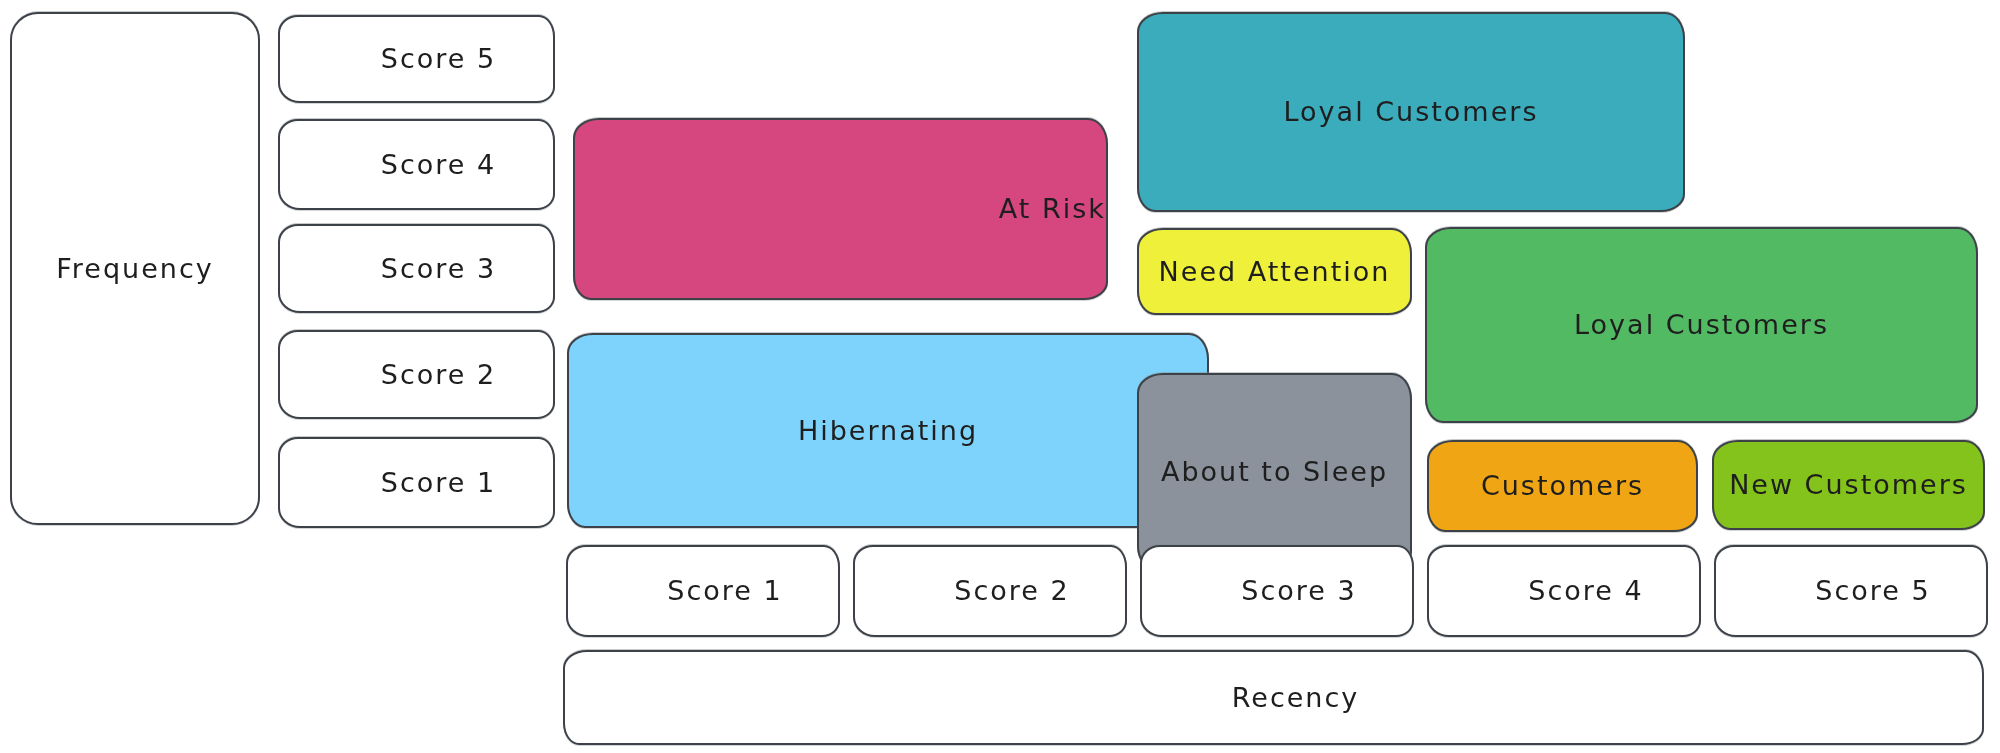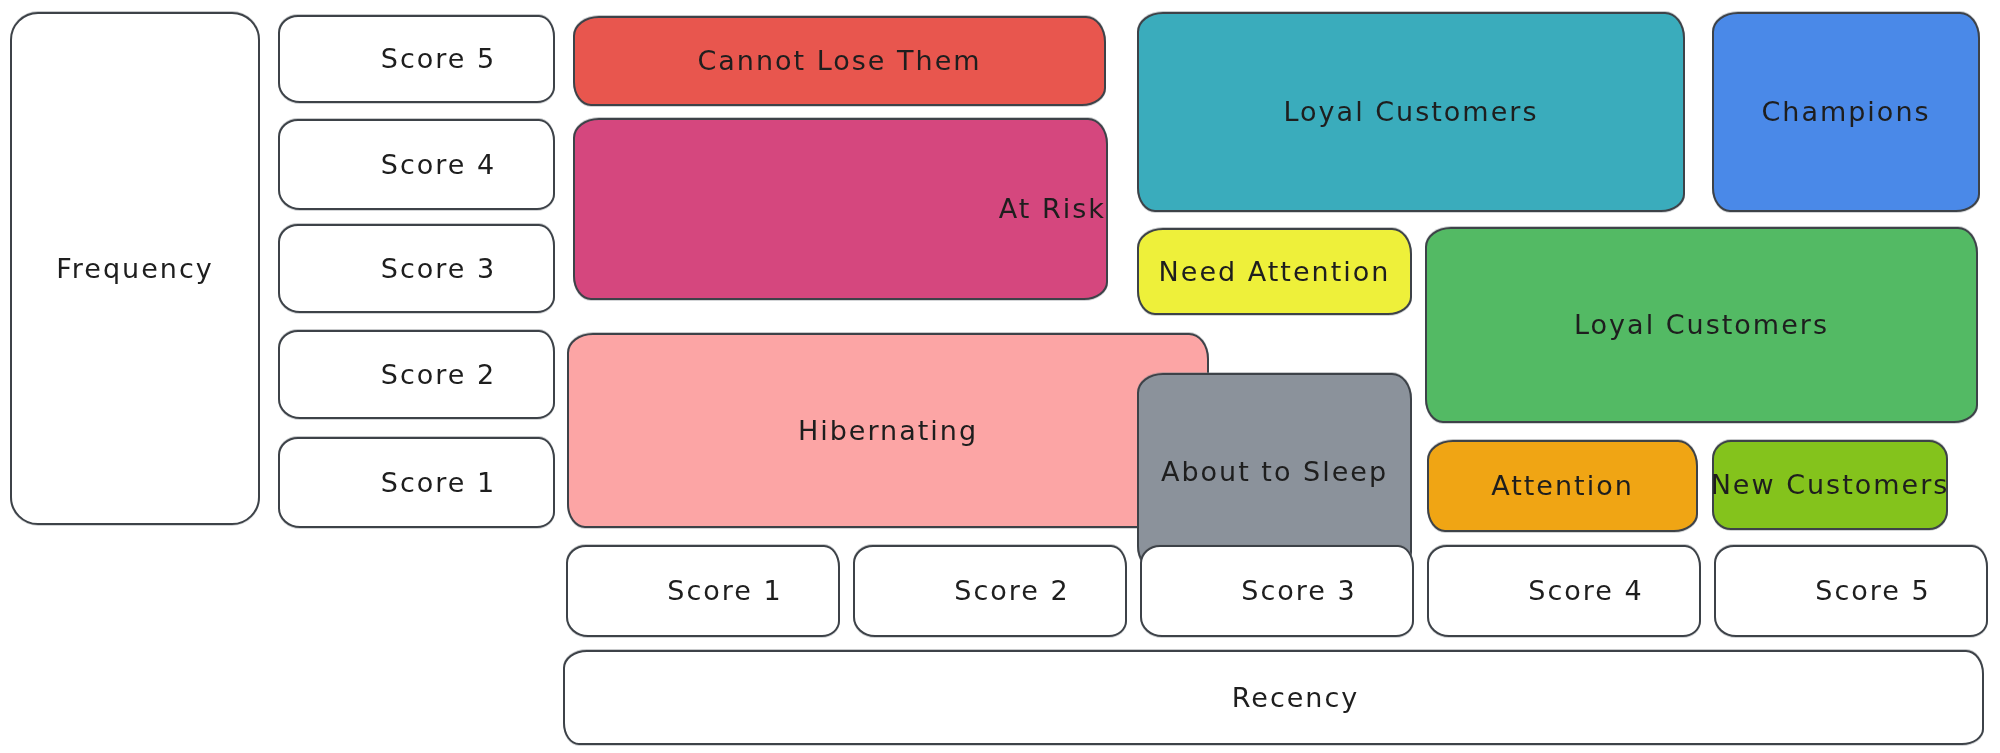--- a/index.html
+++ b/index.html
@@ -52,57 +52,51 @@
   <div class="box plain" style="left:278px; top:224px; width:277px; height:89px;">
     <span class="lbl">Score 3</span>
   </div>
   <div class="box plain" style="left:278px; top:330px; width:277px; height:89px;">
     <span class="lbl">Score 2</span>
   </div>
   <div class="box plain" style="left:278px; top:437px; width:277px; height:91px;">
     <span class="lbl">Score 1</span>
   </div>
 
-  <div class="box seg" style="left: 573px; top: 16px; width: 533px; height: 90px; background-color: rgb(232, 86, 78);">
-    <span class="lbl">Cannot Lose Them</span>
-  </div>
 
   <div class="box seg" style="left: 573px; top: 118px; width: 535px; height: 182px; background-color: rgb(213, 71, 126); justify-content: flex-end;">
     <span class="lbl">At Risk</span>
   </div>
 
-  <div class="box seg" style="left: 567px; top: 333px; width: 642px; height: 195px; background-color: #fca5a5;">
+  <div class="box seg" style="left: 567px; top: 333px; width: 642px; height: 195px; background-color: #7dd3fc;">
     <span class="lbl">Hibernating</span>
   </div>
 
   <div class="box seg" style="left: 1137px; top: 12px; width: 548px; height: 200px; background-color: rgb(58, 172, 188);">
     <span class="lbl">Loyal Customers</span>
   </div>
 
-  <div class="box seg" style="left: 1712px; top: 12px; width: 268px; height: 200px; background-color: rgb(74, 137, 232);">
-    <span class="lbl">Champions</span>
-  </div>
 
   <div class="box seg" style="left: 1137px; top: 228px; width: 275px; height: 87px; background-color: rgb(238, 240, 58); justify-content: center;">
     <span class="lbl">Need Attention</span>
   </div>
 
   <div class="box seg" style="left: 1137px; top: 353px; width: 275px; height: 197px; background-color: rgb(139, 146, 155); margin-top: 20px;">
     <span class="lbl">About to Sleep</span>
   </div>
 
   <div class="box seg" style="left: 1425px; top: 227px; width: 553px; height: 196px; background-color: rgb(83, 186, 100);">
     <span class="lbl">Loyal Customers</span>
   </div>
 
   <div class="box seg" style="left: 1427px; top: 440px; width: 271px; height: 92px; background-color: rgb(240, 165, 20);">
-    <span class="lbl">Attention</span>
+    <span class="lbl">Customers</span>
   </div>
 
-  <div class="box seg" style="left: 1712px; top: 440px; width: 236px; height: 90px; background-color: rgb(132, 195, 28); border-radius: 19px;">
+  <div class="box seg" style="left: 1712px; top: 440px; width: 273px; height: 90px; background-color: rgb(132, 195, 28);">
     <span class="lbl">New Customers</span>
   </div>
 
   <div class="box plain" style="left:566px; top:545px; width:274px; height:92px;">
     <span class="lbl">Score 1</span>
   </div>
   <div class="box plain" style="left:853px; top:545px; width:274px; height:92px;">
     <span class="lbl">Score 2</span>
   </div>
   <div class="box plain" style="left:1140px; top:545px; width:274px; height:92px;">

